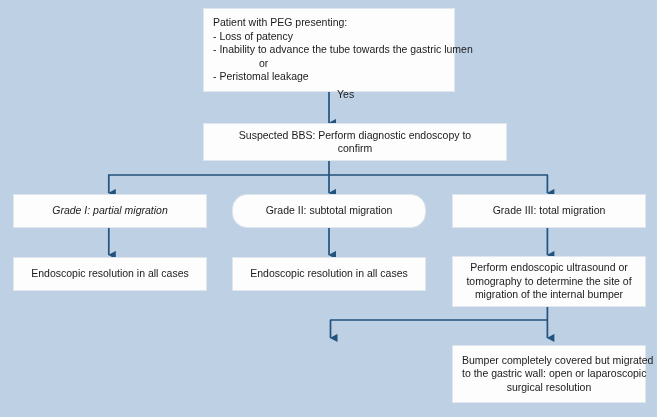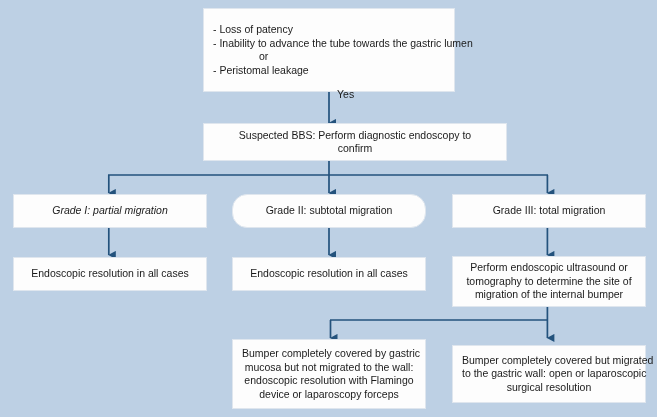--- a/index.html
+++ b/index.html
@@ -110,20 +110,21 @@
     <g>
       <line x1="547.4" y1="307" x2="547.4" y2="320" stroke="#23527c" stroke-width="1.7"></line>
       <line x1="330" y1="320" x2="548" y2="320" stroke="#23527c" stroke-width="1.7"></line>
       <line x1="330.5" y1="320" x2="330.5" y2="338" stroke="#23527c" stroke-width="1.7" marker-end="url(#arrowhead)"></line>
       <line x1="547.4" y1="320" x2="547.4" y2="338" stroke="#23527c" stroke-width="1.7" marker-end="url(#arrowhead)"></line>
     </g>
   </svg>
 
   <div class="node left" style="left:203px; top:8px; width:252px; height:84px;">
     <div class="pad">
+      <span class="ln">Patient with PEG presenting:</span>
       <span class="ln">- Loss of patency</span>
       <span class="ln">- Inability to advance the tube towards the gastric lumen</span>
       <span class="ln indent">or</span>
       <span class="ln">- Peristomal leakage</span>
     </div>
   </div>
 
   <div class="edge-label" style="left:337px; top:88px;">Yes</div>
 
   <div class="node center" style="left:203px; top:123px; width:304px; height:38px;">
@@ -164,28 +165,20 @@
   </div>
 
   <div class="node center" style="left:452px; top:256px; width:194px; height:51px;">
     <div class="pad">
       <span class="ln">Perform endoscopic ultrasound or</span>
       <span class="ln">tomography to determine the site of</span>
       <span class="ln">migration of the internal bumper</span>
     </div>
   </div>
 
-  <div class="node center" style="left:232px; top:339px; width:194px; height:70px;">
-    <div class="pad">
-      <span class="ln">Bumper completely covered by gastric</span>
-      <span class="ln">mucosa but not migrated to the wall:</span>
-      <span class="ln">endoscopic resolution with Flamingo</span>
-      <span class="ln">device or laparoscopy forceps</span>
-    </div>
-  </div>
 
   <div class="node center" style="left:452px; top:345px; width:194px; height:58px;">
     <div class="pad">
       <span class="ln">Bumper completely covered but migrated</span>
       <span class="ln">to the gastric wall: open or laparoscopic</span>
       <span class="ln">surgical resolution</span>
     </div>
   </div>
 
 </div>

